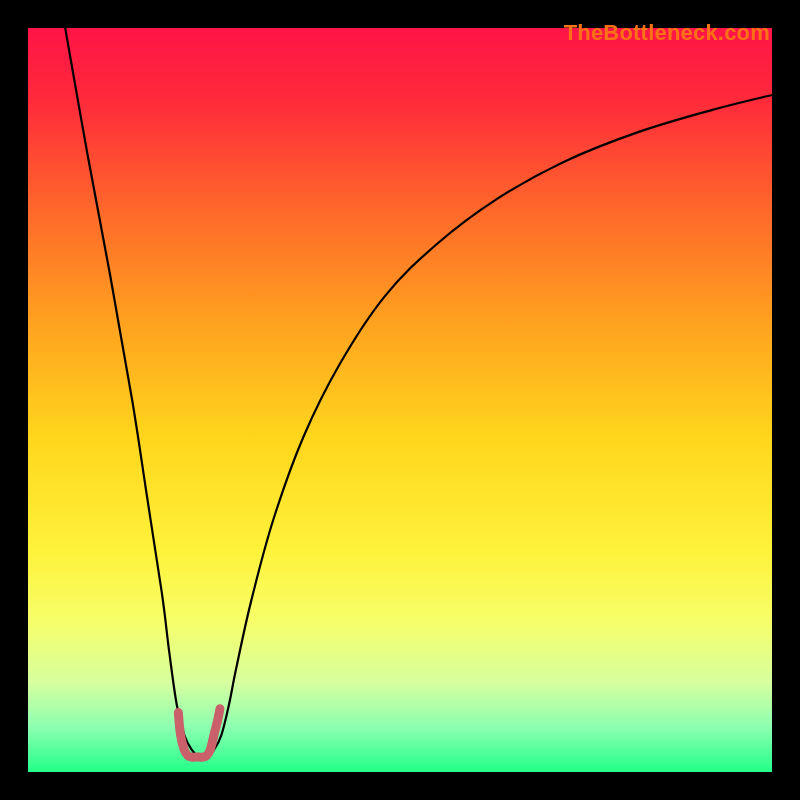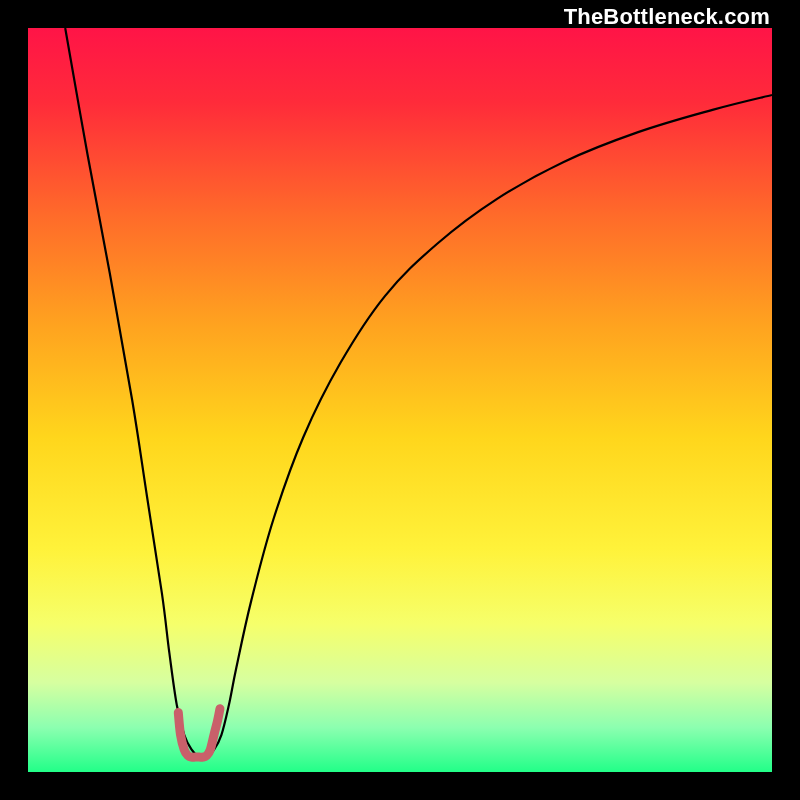--- a/index.html
+++ b/index.html
@@ -33,26 +33,26 @@
   }
   .curve-svg {
     position: absolute;
     left: 0;
     top: 0;
     width: 100%;
     height: 100%;
   }
   .watermark {
     position: absolute;
-    top: 4px;
+    top: 20px;
     right: 30px;
     font-family: Arial, Helvetica, sans-serif;
     font-size: 22px;
     font-weight: 600;
-    color: #ffffff;
+    color: #f97316;
     letter-spacing: 0.2px;
     -webkit-font-smoothing: antialiased;
   }
 </style>
 </head>
 <body>
 
 <div class="frame">
 
   <div class="plot-area">

